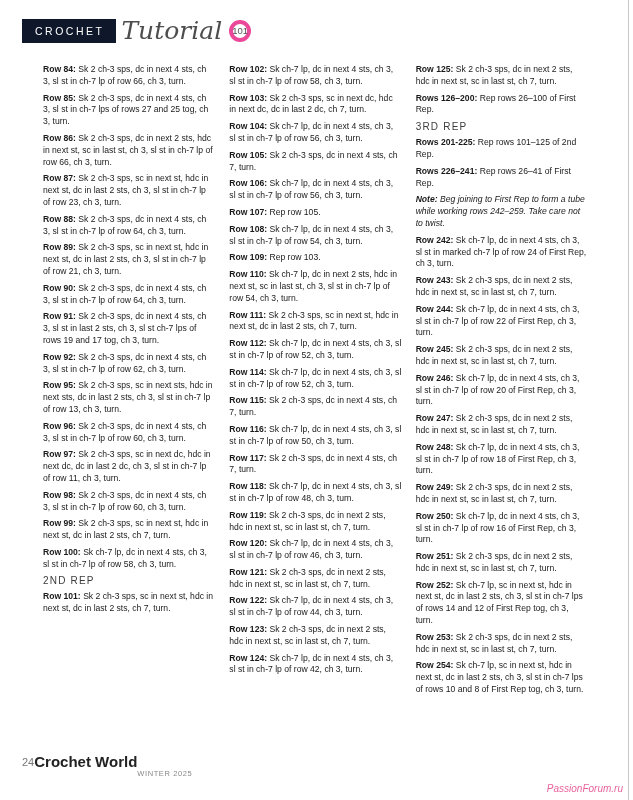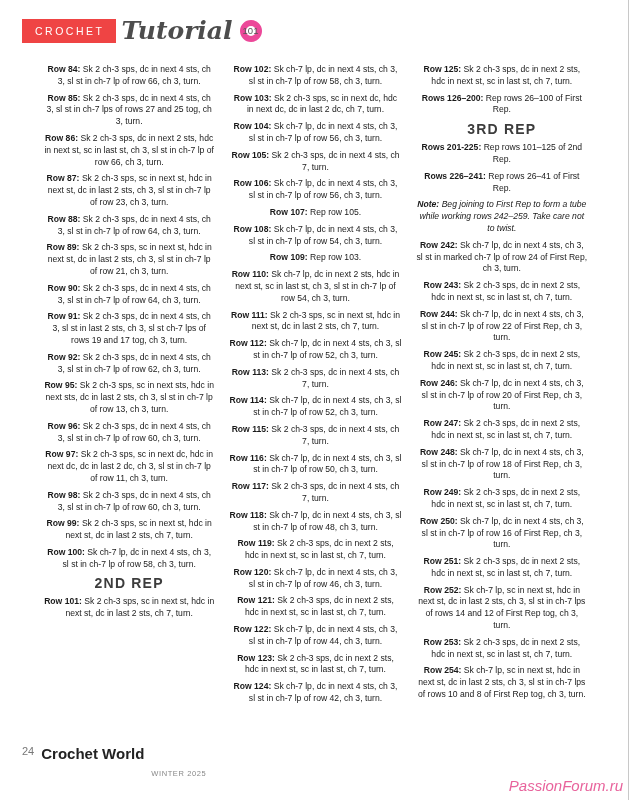--- a/index.html
+++ b/index.html
@@ -14,67 +14,67 @@
   .page-edge {
     position:absolute; top:0; bottom:0; right:4px;
     width:1px; background:#c8c8c8;
   }
   
   .header {
     position:absolute; top:18px; left:22px;
     display:flex; align-items:center;
   }
   .crochet-tag {
-    background:#ef4444; color:#ffffff;
+    background:#0f172a; color:#ffffff;
     font-size:10.5px; letter-spacing:2.5px;
     padding:6px 12px 6px 13px;
   }
   .tutorial-script {
     font-family:"DejaVu Serif", serif;
-    font-style:italic; font-weight:bold;
+    font-style:italic; font-weight:normal;
     font-size:25px; color:#4d4d4d;
     margin-left:5px; line-height:1;
   }
   .issue-circle {
     width:22px; height:22px; border-radius:50%;
-    border:6px solid #ec4899;
+    border:4px solid #ec4899;
     display:flex; align-items:center; justify-content:center;
     font-size:9.5px; color:#555; margin-left:7px;
   }
   
   .columns {
     position:absolute; top:64px; left:43px; right:45px;
     display:flex; gap:14px;
   }
-  .col { flex:1; min-width:0;text-align:center; }
+  .col { flex:1; min-width:0; }
   .row-block {
     font-size:8.6px; line-height:11.8px;
     margin-bottom:5px; color:#1a1a1a;
   }
   .row-label { font-weight:bold; }
   .note { font-style:italic; }
   .note .row-label { font-style:italic;margin-top:20px; }
   .rep-heading {
-    font-weight:bold; font-size:14px; letter-spacing:1.2px;
+    font-weight:normal; font-size:10px; letter-spacing:1.2px;
     color:#3c3c3c; margin:3px 0 5px 0;
   }
   
   .footer {
     position:absolute; left:22px; bottom:22px;
-    display:flex; align-items:flex-start; gap:7px;
+    display:flex; align-items:center; gap:0;
   }
   .page-number { font-size:11px; color:#777; }
   .magazine-name {
     font-weight:bold; 
     font-size:15px; color:#222;
   }
   .issue-date { font-size:7.5px; color:#888; letter-spacing:0.6px;margin-top:24px; }
   .watermark {
     position:absolute; right:10px; bottom:6px;
-    font-size:15px; color:#e8639c; font-style:italic;
+    font-size:10px; color:#e8639c; font-style:italic;
   }
 </style>
 </head>
 <body>
 
 <div class="page-edge"></div>
 
 <div class="header">
   <span class="crochet-tag">CROCHET</span>
   <span class="tutorial-script">Tutorial</span>
@@ -106,21 +106,20 @@
       <p class="row-block"><span class="row-label">Row 103: </span>Sk 2 ch-3 sps, sc in next dc, hdc in next dc, dc in last 2 dc, ch 7, turn.</p>
       <p class="row-block"><span class="row-label">Row 104: </span>Sk ch-7 lp, dc in next 4 sts, ch 3, sl st in ch-7 lp of row 56, ch 3, turn.</p>
       <p class="row-block"><span class="row-label">Row 105: </span>Sk 2 ch-3 sps, dc in next 4 sts, ch 7, turn.</p>
       <p class="row-block"><span class="row-label">Row 106: </span>Sk ch-7 lp, dc in next 4 sts, ch 3, sl st in ch-7 lp of row 56, ch 3, turn.</p>
       <p class="row-block"><span class="row-label">Row 107: </span>Rep row 105.</p>
       <p class="row-block"><span class="row-label">Row 108: </span>Sk ch-7 lp, dc in next 4 sts, ch 3, sl st in ch-7 lp of row 54, ch 3, turn.</p>
       <p class="row-block"><span class="row-label">Row 109: </span>Rep row 103.</p>
       <p class="row-block"><span class="row-label">Row 110: </span>Sk ch-7 lp, dc in next 2 sts, hdc in next st, sc in last st, ch 3, sl st in ch-7 lp of row 54, ch 3, turn.</p>
       <p class="row-block"><span class="row-label">Row 111: </span>Sk 2 ch-3 sps, sc in next st, hdc in next st, dc in last 2 sts, ch 7, turn.</p>
       <p class="row-block"><span class="row-label">Row 112: </span>Sk ch-7 lp, dc in next 4 sts, ch 3, sl st in ch-7 lp of row 52, ch 3, turn.</p>
-      <p class="row-block"><span class="row-label">Row 113: </span>Sk 2 ch-3 sps, dc in next 4 sts, ch 7, turn.</p>
       <p class="row-block"><span class="row-label">Row 114: </span>Sk ch-7 lp, dc in next 4 sts, ch 3, sl st in ch-7 lp of row 52, ch 3, turn.</p>
       <p class="row-block"><span class="row-label">Row 115: </span>Sk 2 ch-3 sps, dc in next 4 sts, ch 7, turn.</p>
       <p class="row-block"><span class="row-label">Row 116: </span>Sk ch-7 lp, dc in next 4 sts, ch 3, sl st in ch-7 lp of row 50, ch 3, turn.</p>
       <p class="row-block"><span class="row-label">Row 117: </span>Sk 2 ch-3 sps, dc in next 4 sts, ch 7, turn.</p>
       <p class="row-block"><span class="row-label">Row 118: </span>Sk ch-7 lp, dc in next 4 sts, ch 3, sl st in ch-7 lp of row 48, ch 3, turn.</p>
       <p class="row-block"><span class="row-label">Row 119: </span>Sk 2 ch-3 sps, dc in next 2 sts, hdc in next st, sc in last st, ch 7, turn.</p>
       <p class="row-block"><span class="row-label">Row 120: </span>Sk ch-7 lp, dc in next 4 sts, ch 3, sl st in ch-7 lp of row 46, ch 3, turn.</p>
       <p class="row-block"><span class="row-label">Row 121: </span>Sk 2 ch-3 sps, dc in next 2 sts, hdc in next st, sc in last st, ch 7, turn.</p>
       <p class="row-block"><span class="row-label">Row 122: </span>Sk ch-7 lp, dc in next 4 sts, ch 3, sl st in ch-7 lp of row 44, ch 3, turn.</p>
       <p class="row-block"><span class="row-label">Row 123: </span>Sk 2 ch-3 sps, dc in next 2 sts, hdc in next st, sc in last st, ch 7, turn.</p>

